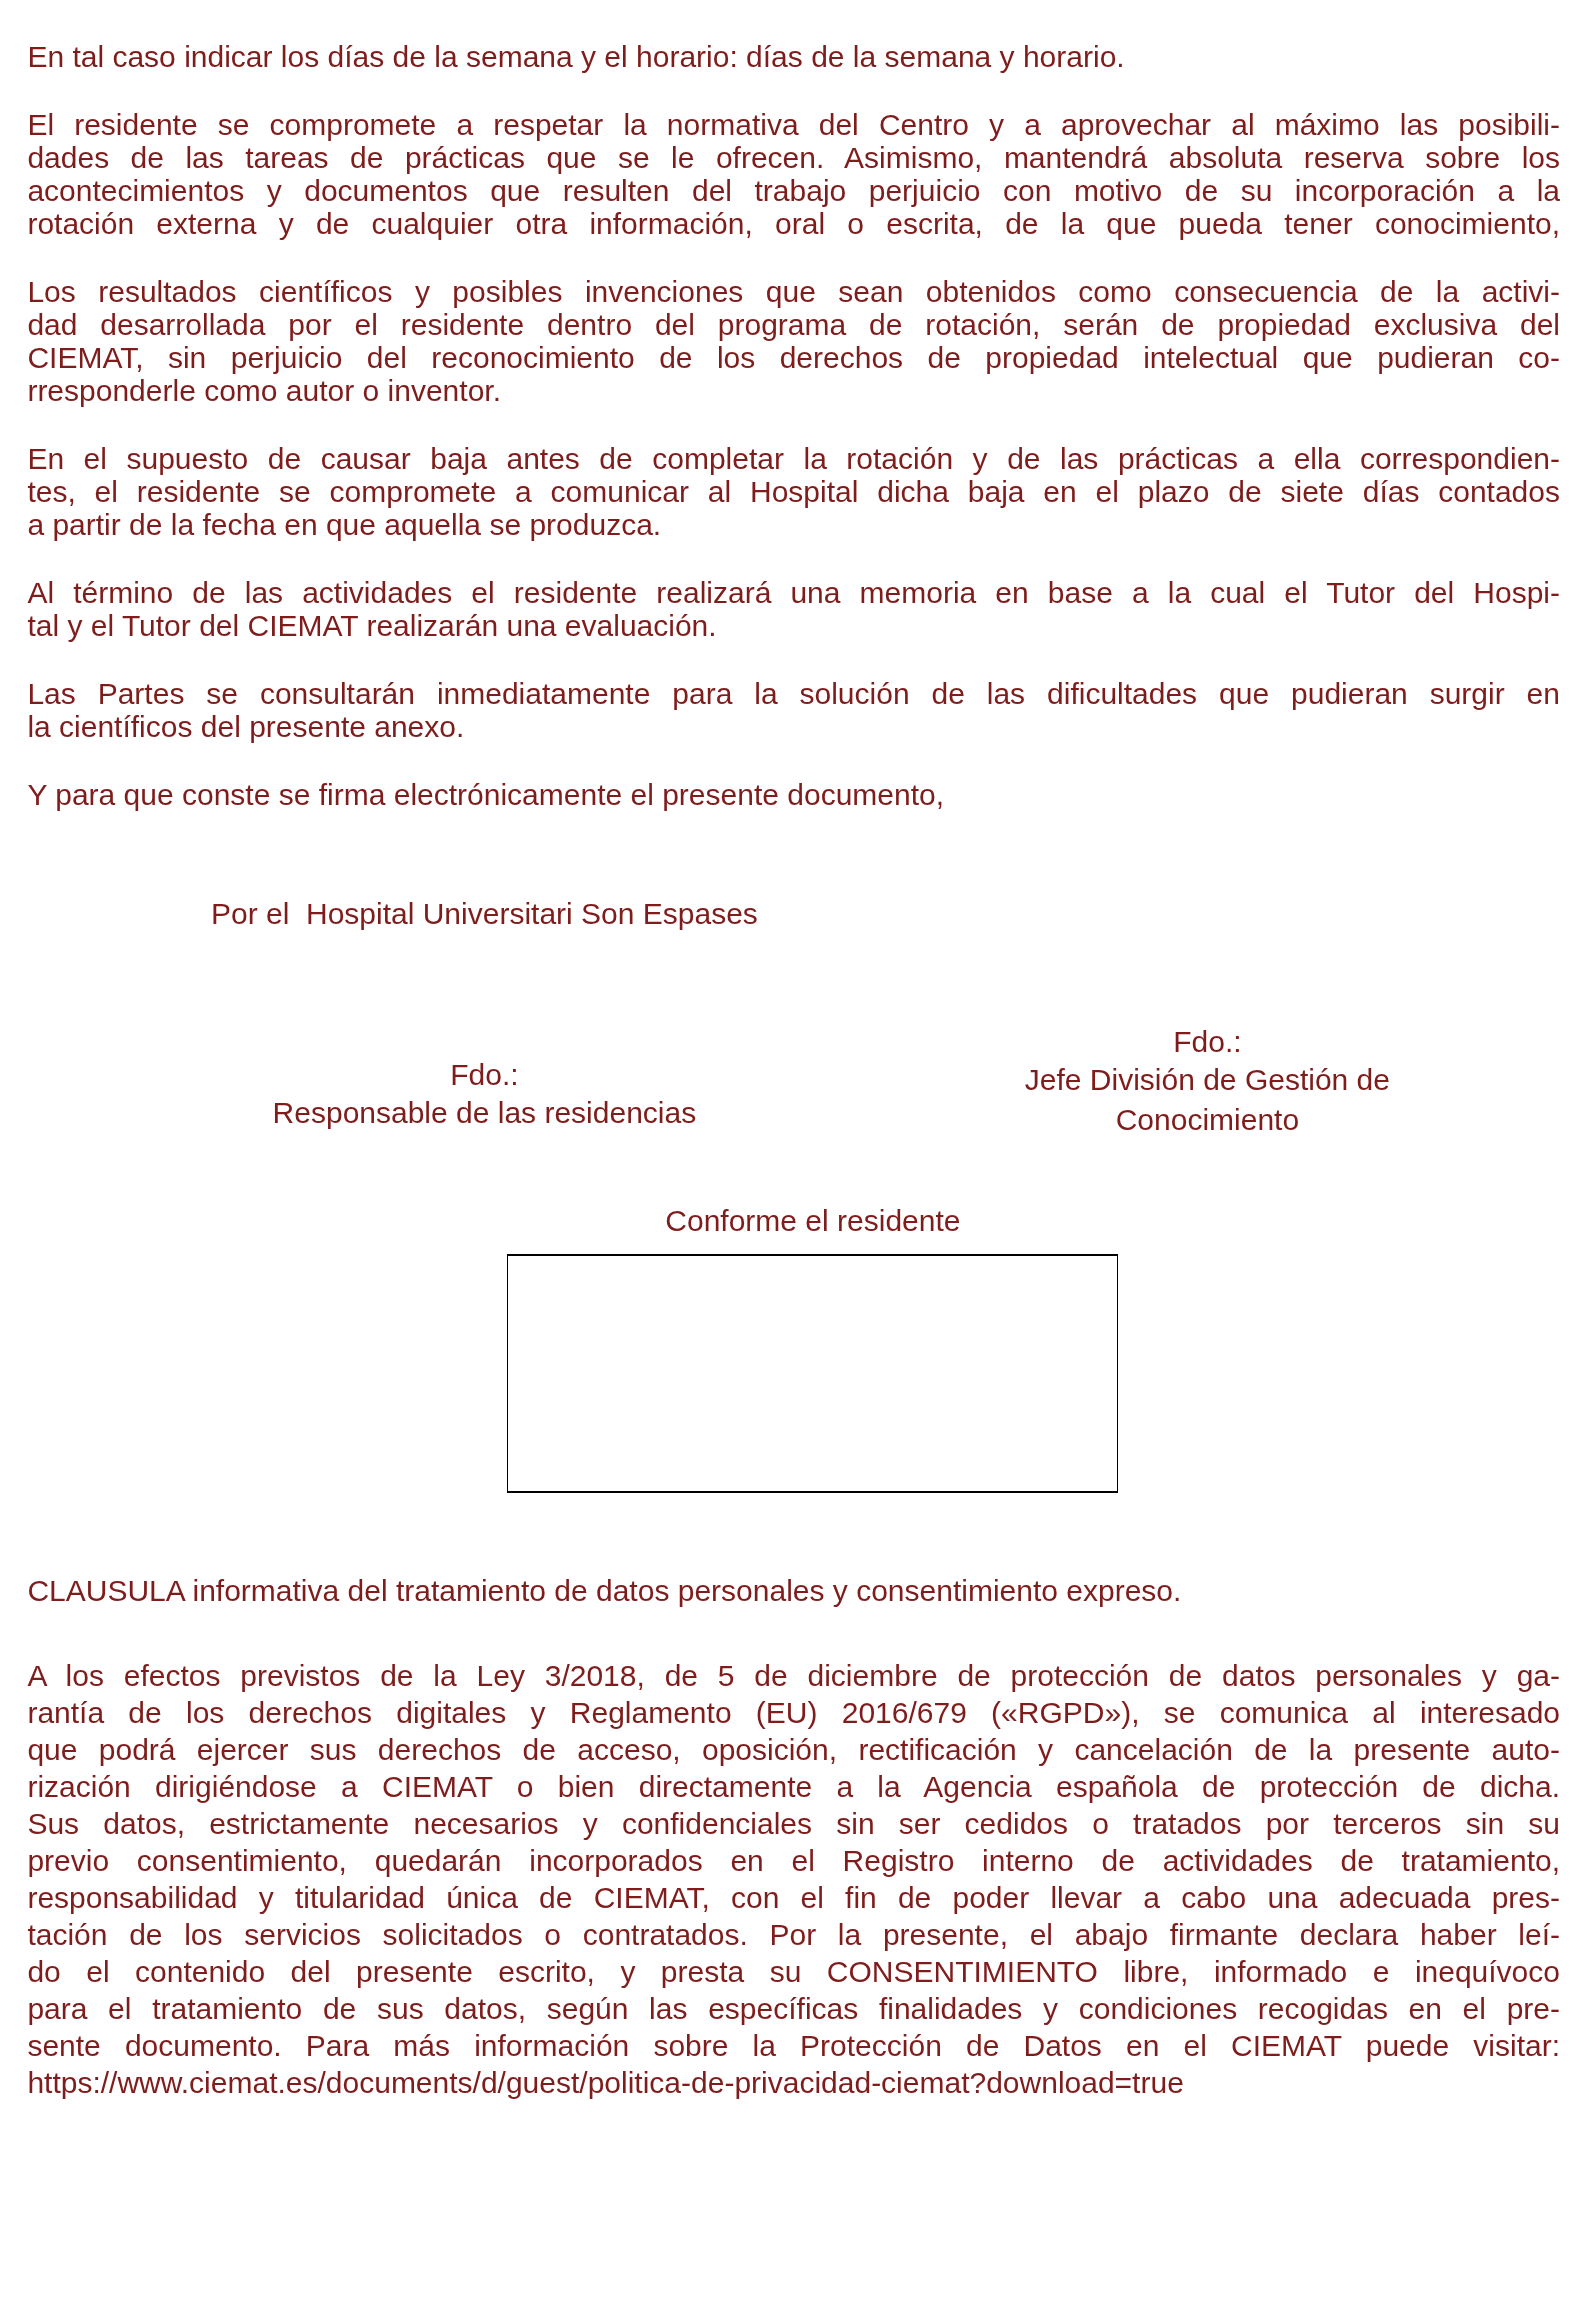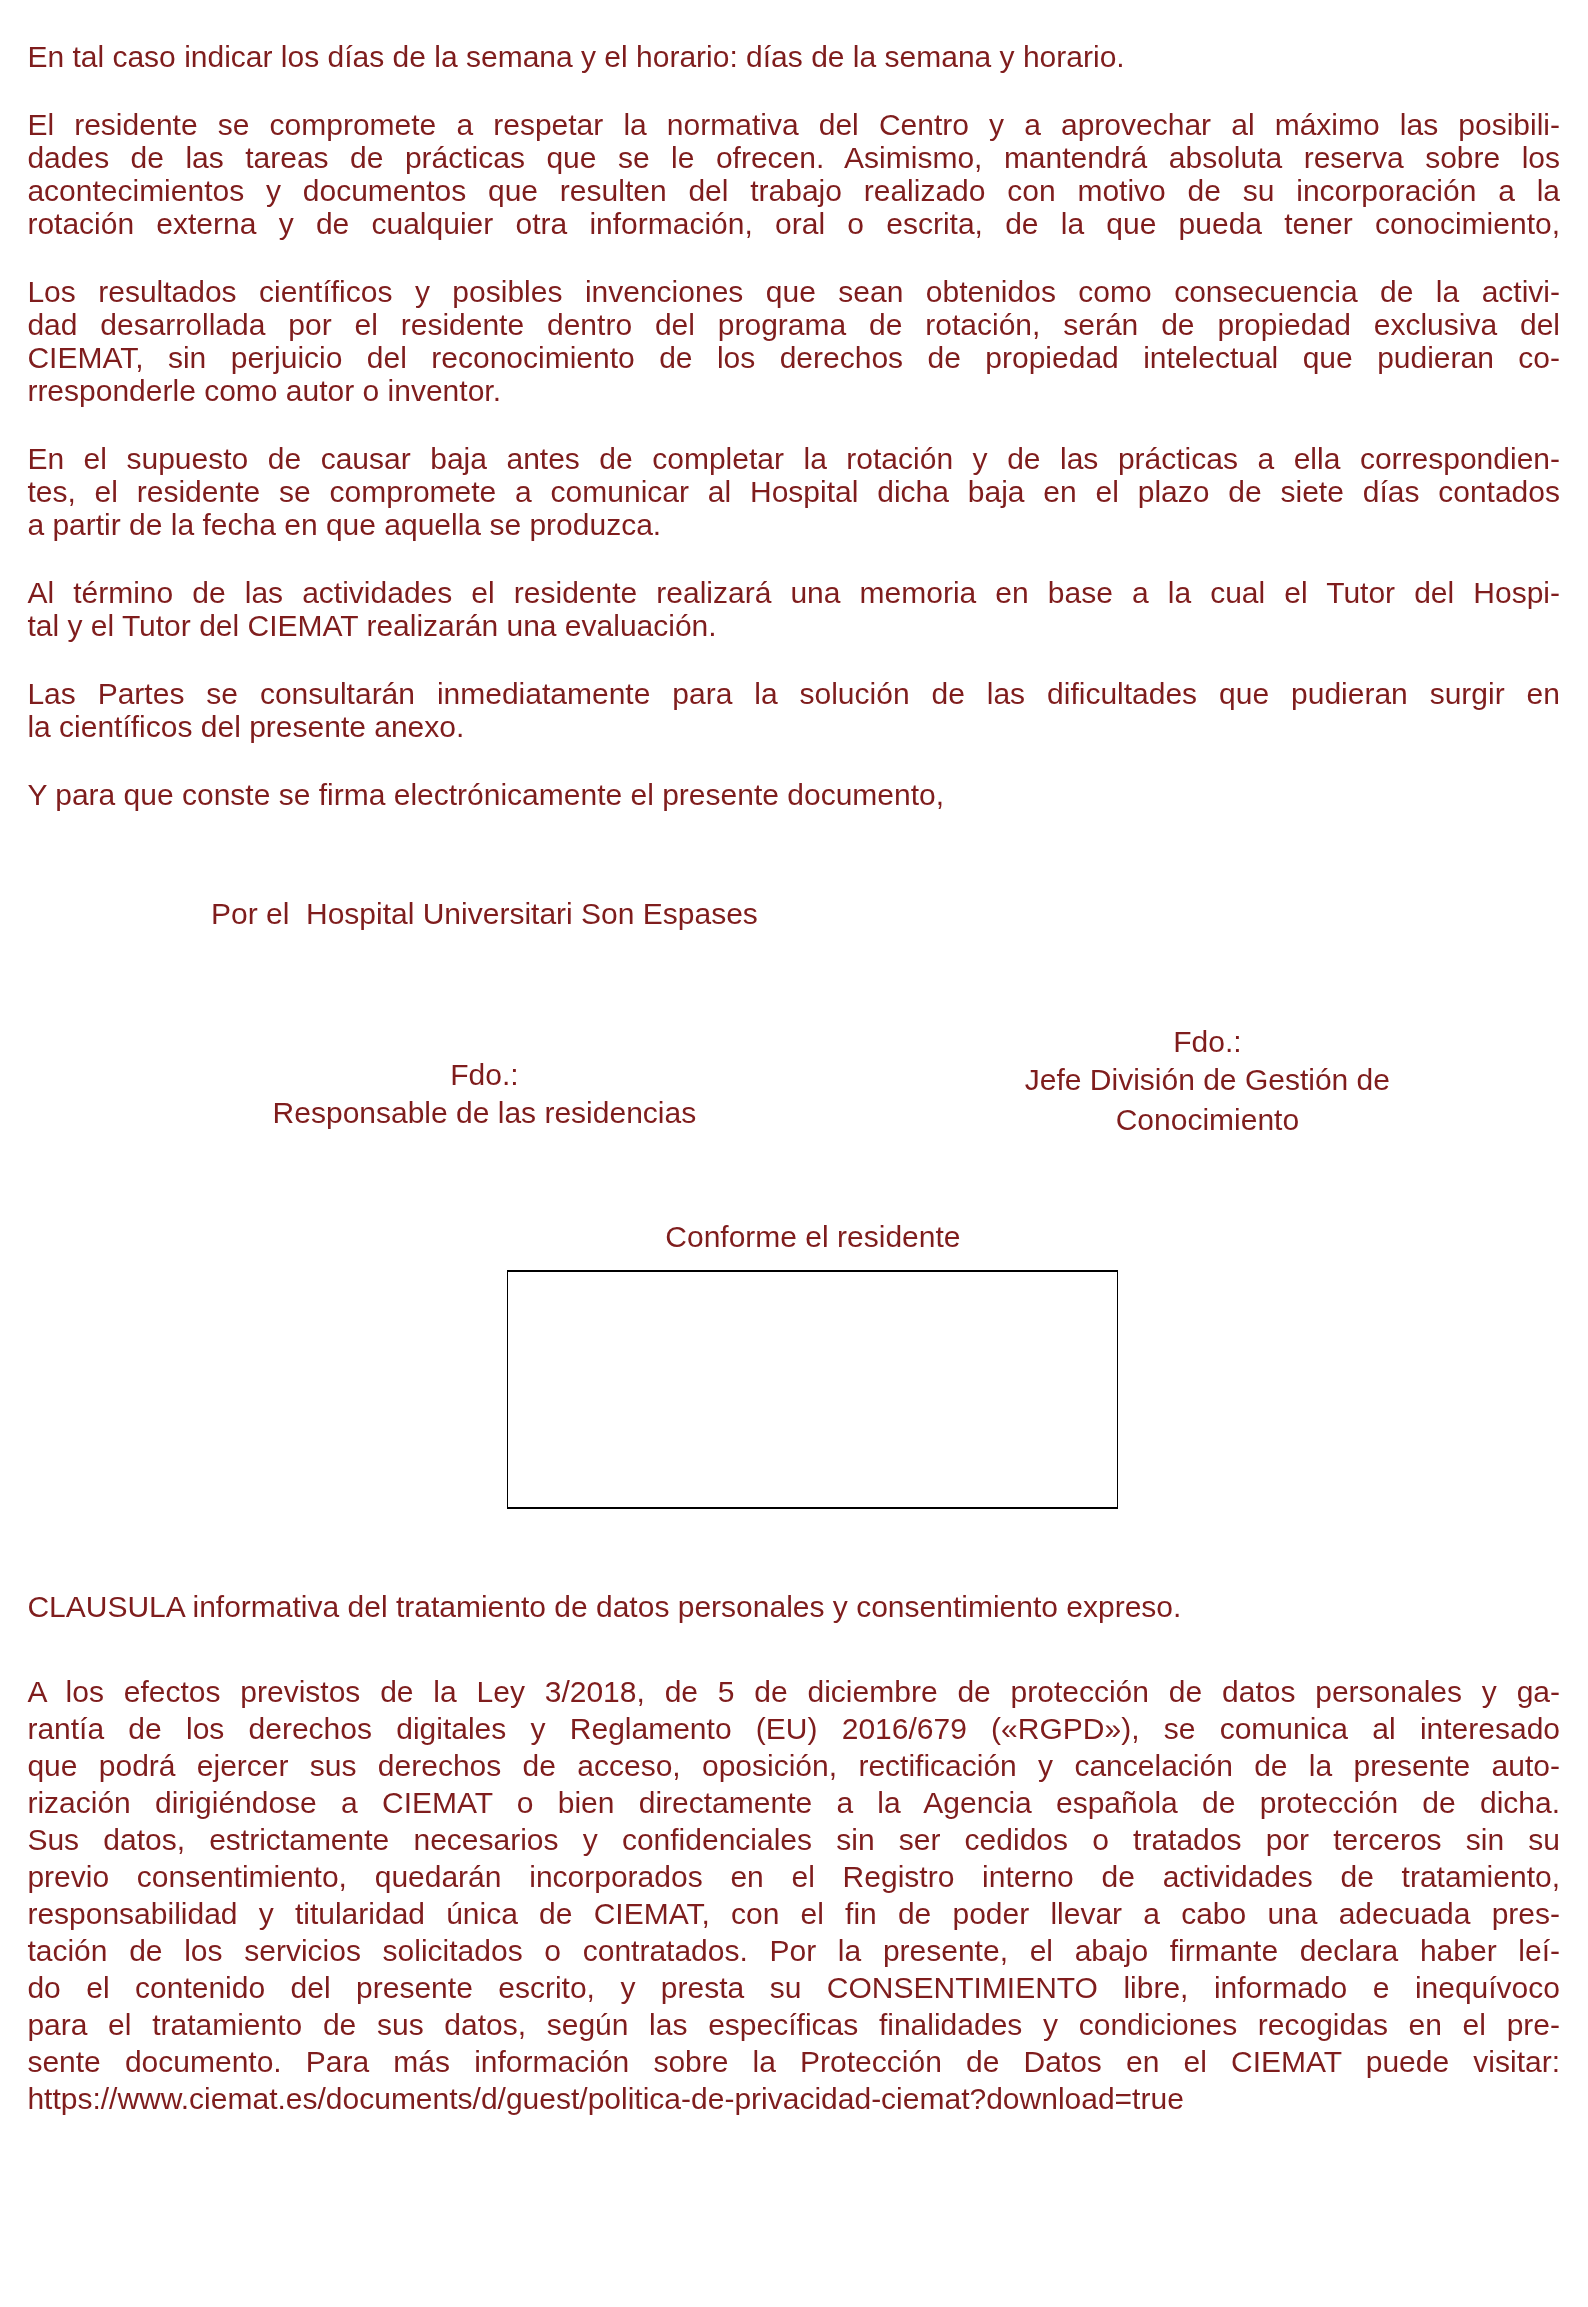--- a/index.html
+++ b/index.html
@@ -42,21 +42,21 @@
   .sig-role  { margin-top: 2px; }
   .sig-role .line {
     line-height: 40px;
     text-align: center;
     text-align-last: center;
   }
 
   .conforme-wrap {
     width: 611px;
     margin-left: 480px;
-    margin-top: 80px;
+    margin-top: 64px;
   }
   .conforme-title {
     text-align: center;
     line-height: 33px;
   }
   .signature-box {
     margin-top: 16.6px;
     width: 611px;
     height: 239px;
     background: #ffffff;
@@ -74,21 +74,21 @@
 </head>
 <body>
 
 <div class="page">
 
   <div class="single">En tal caso indicar los días de la semana y el horario: días de la semana y horario.</div>
 
   <div class="para">
       <div class="line">El residente se compromete a respetar la normativa del Centro y a aprovechar al máximo las posibili-</div>
       <div class="line">dades de las tareas de prácticas que se le ofrecen. Asimismo, mantendrá absoluta reserva sobre los</div>
-      <div class="line">acontecimientos y documentos que resulten del trabajo realizado con motivo de su incorporación a la</div>
+      <div class="line">acontecimientos y documentos que resulten del trabajo perjuicio con motivo de su incorporación a la</div>
       <div class="line">rotación externa y de cualquier otra información, oral o escrita, de la que pueda tener conocimiento,</div>
     </div>
 
   <div class="para">
       <div class="line">Los resultados científicos y posibles invenciones que sean obtenidos como consecuencia de la activi-</div>
       <div class="line">dad desarrollada por el residente dentro del programa de rotación, serán de propiedad exclusiva del</div>
       <div class="line">CIEMAT, sin perjuicio del reconocimiento de los derechos de propiedad intelectual que pudieran co-</div>
       <div class="line last">rresponderle como autor o inventor.</div>
     </div>
 

